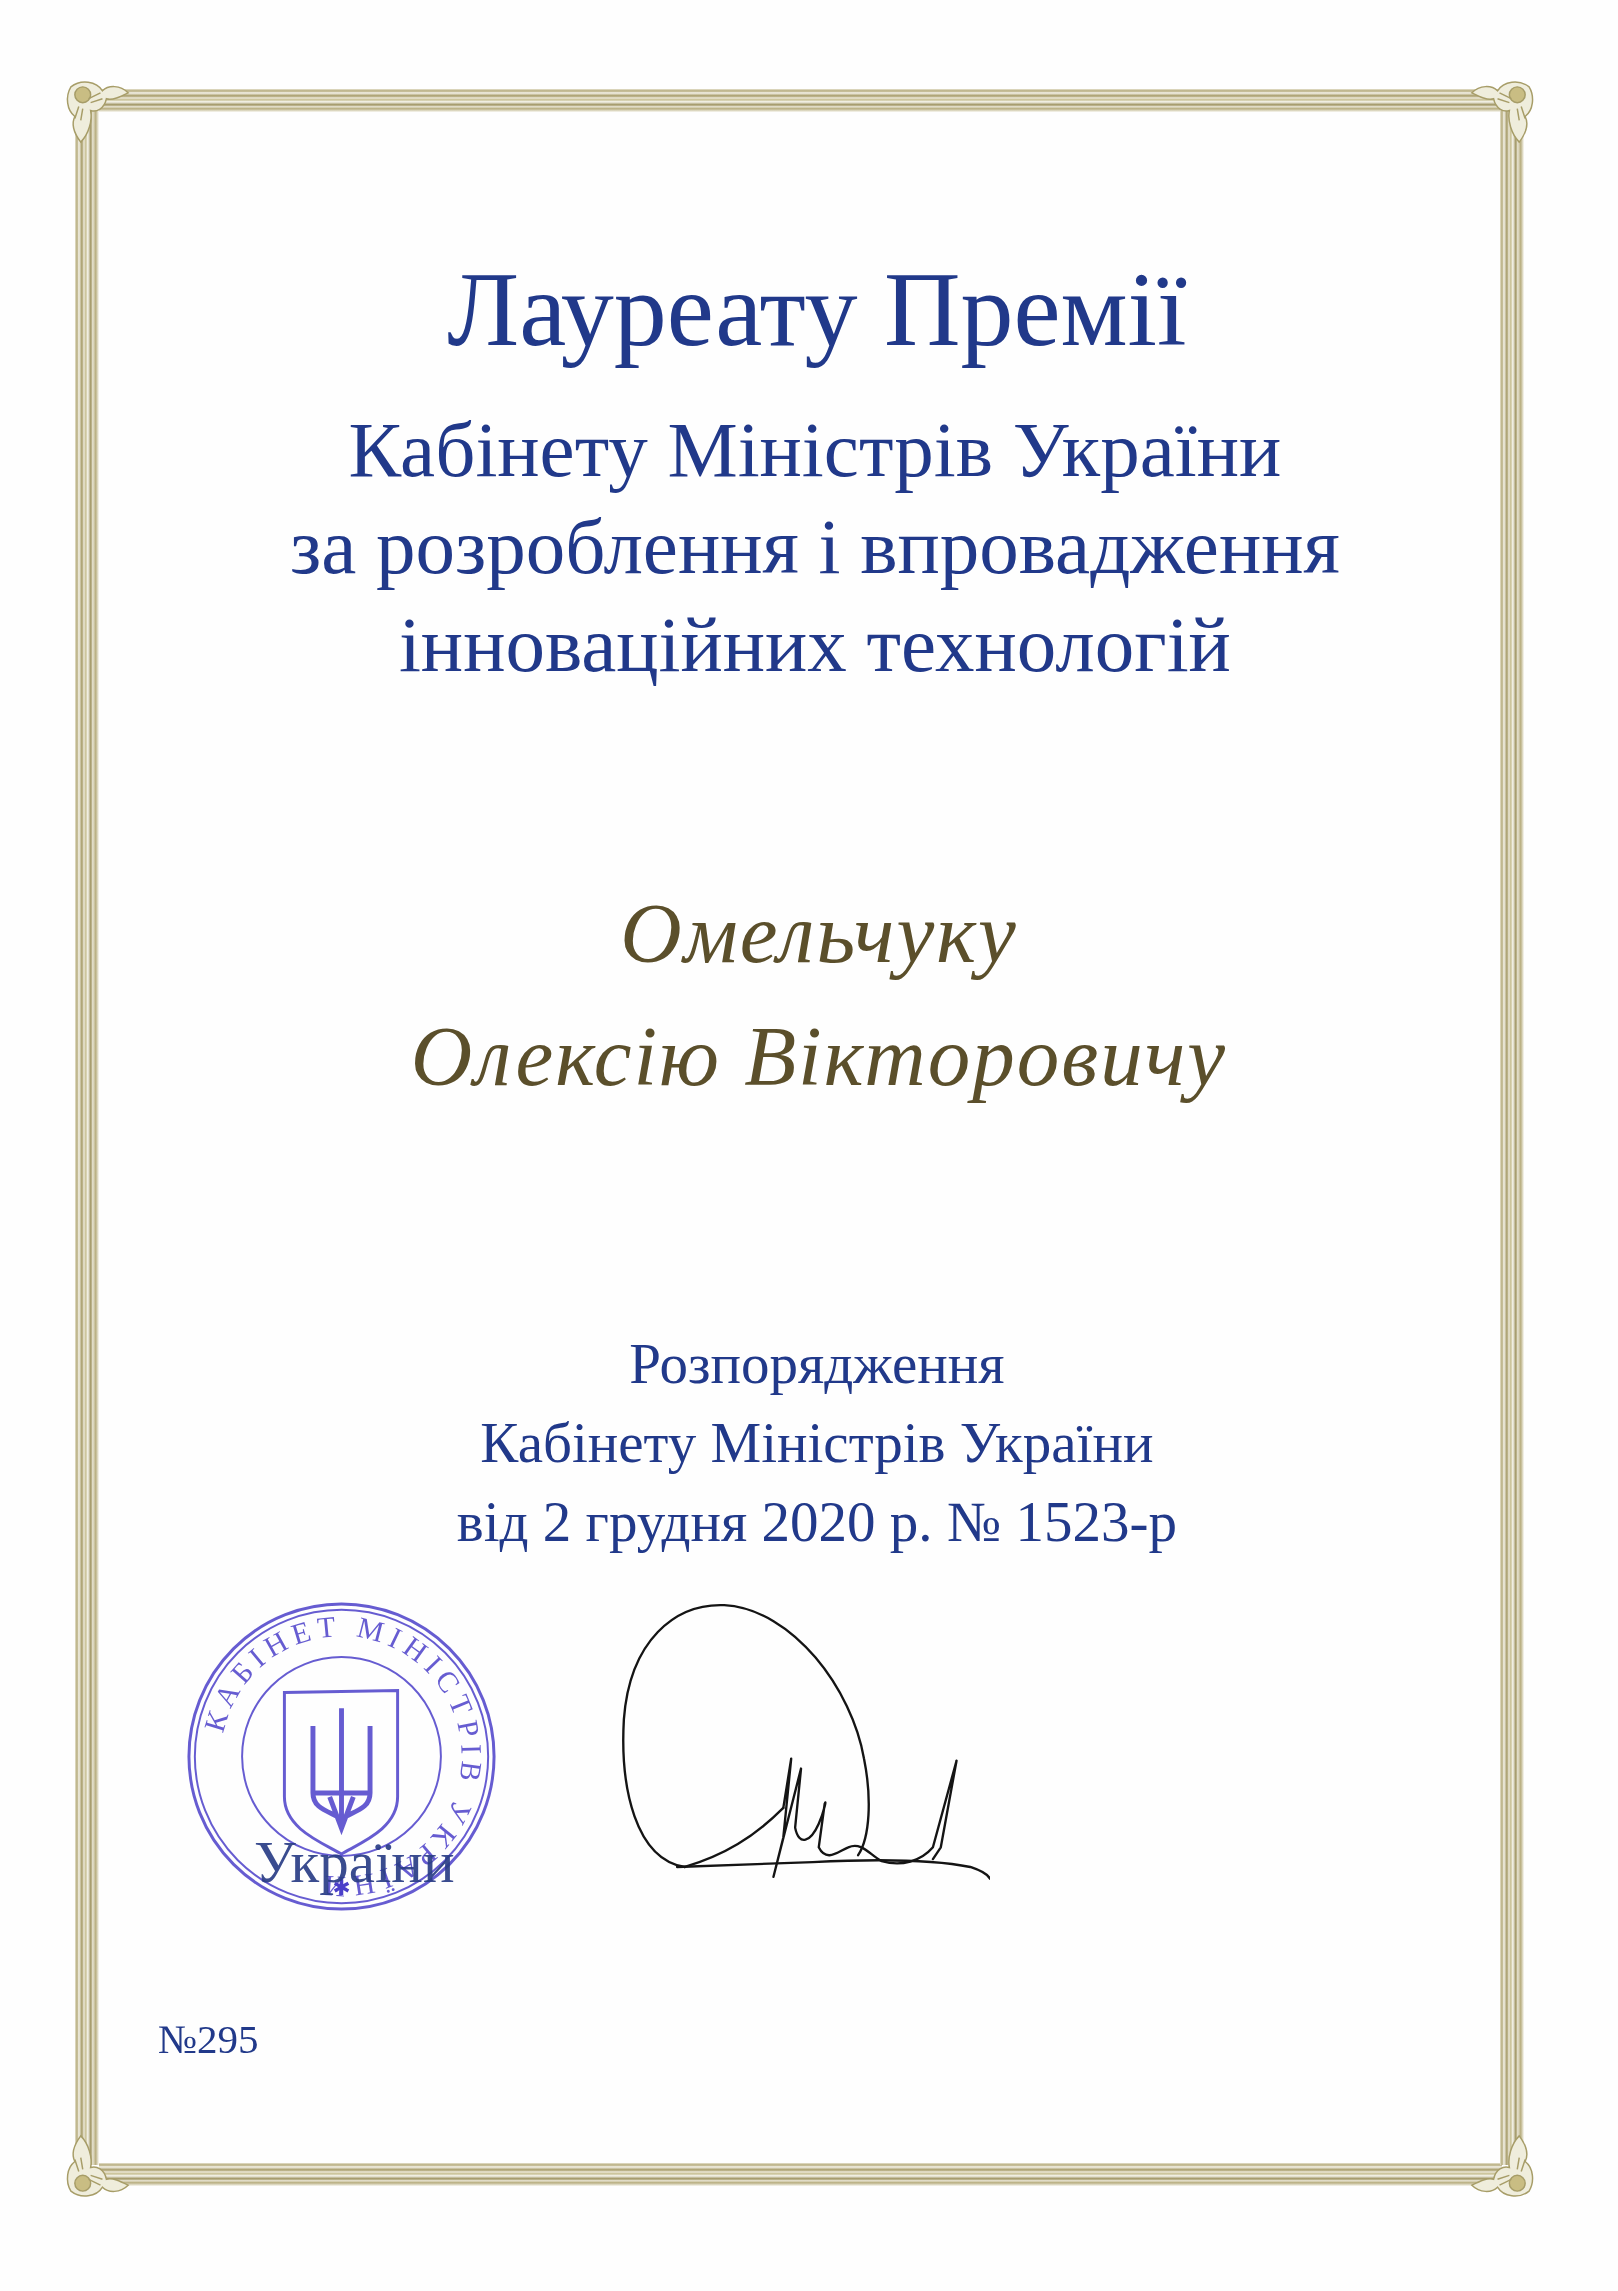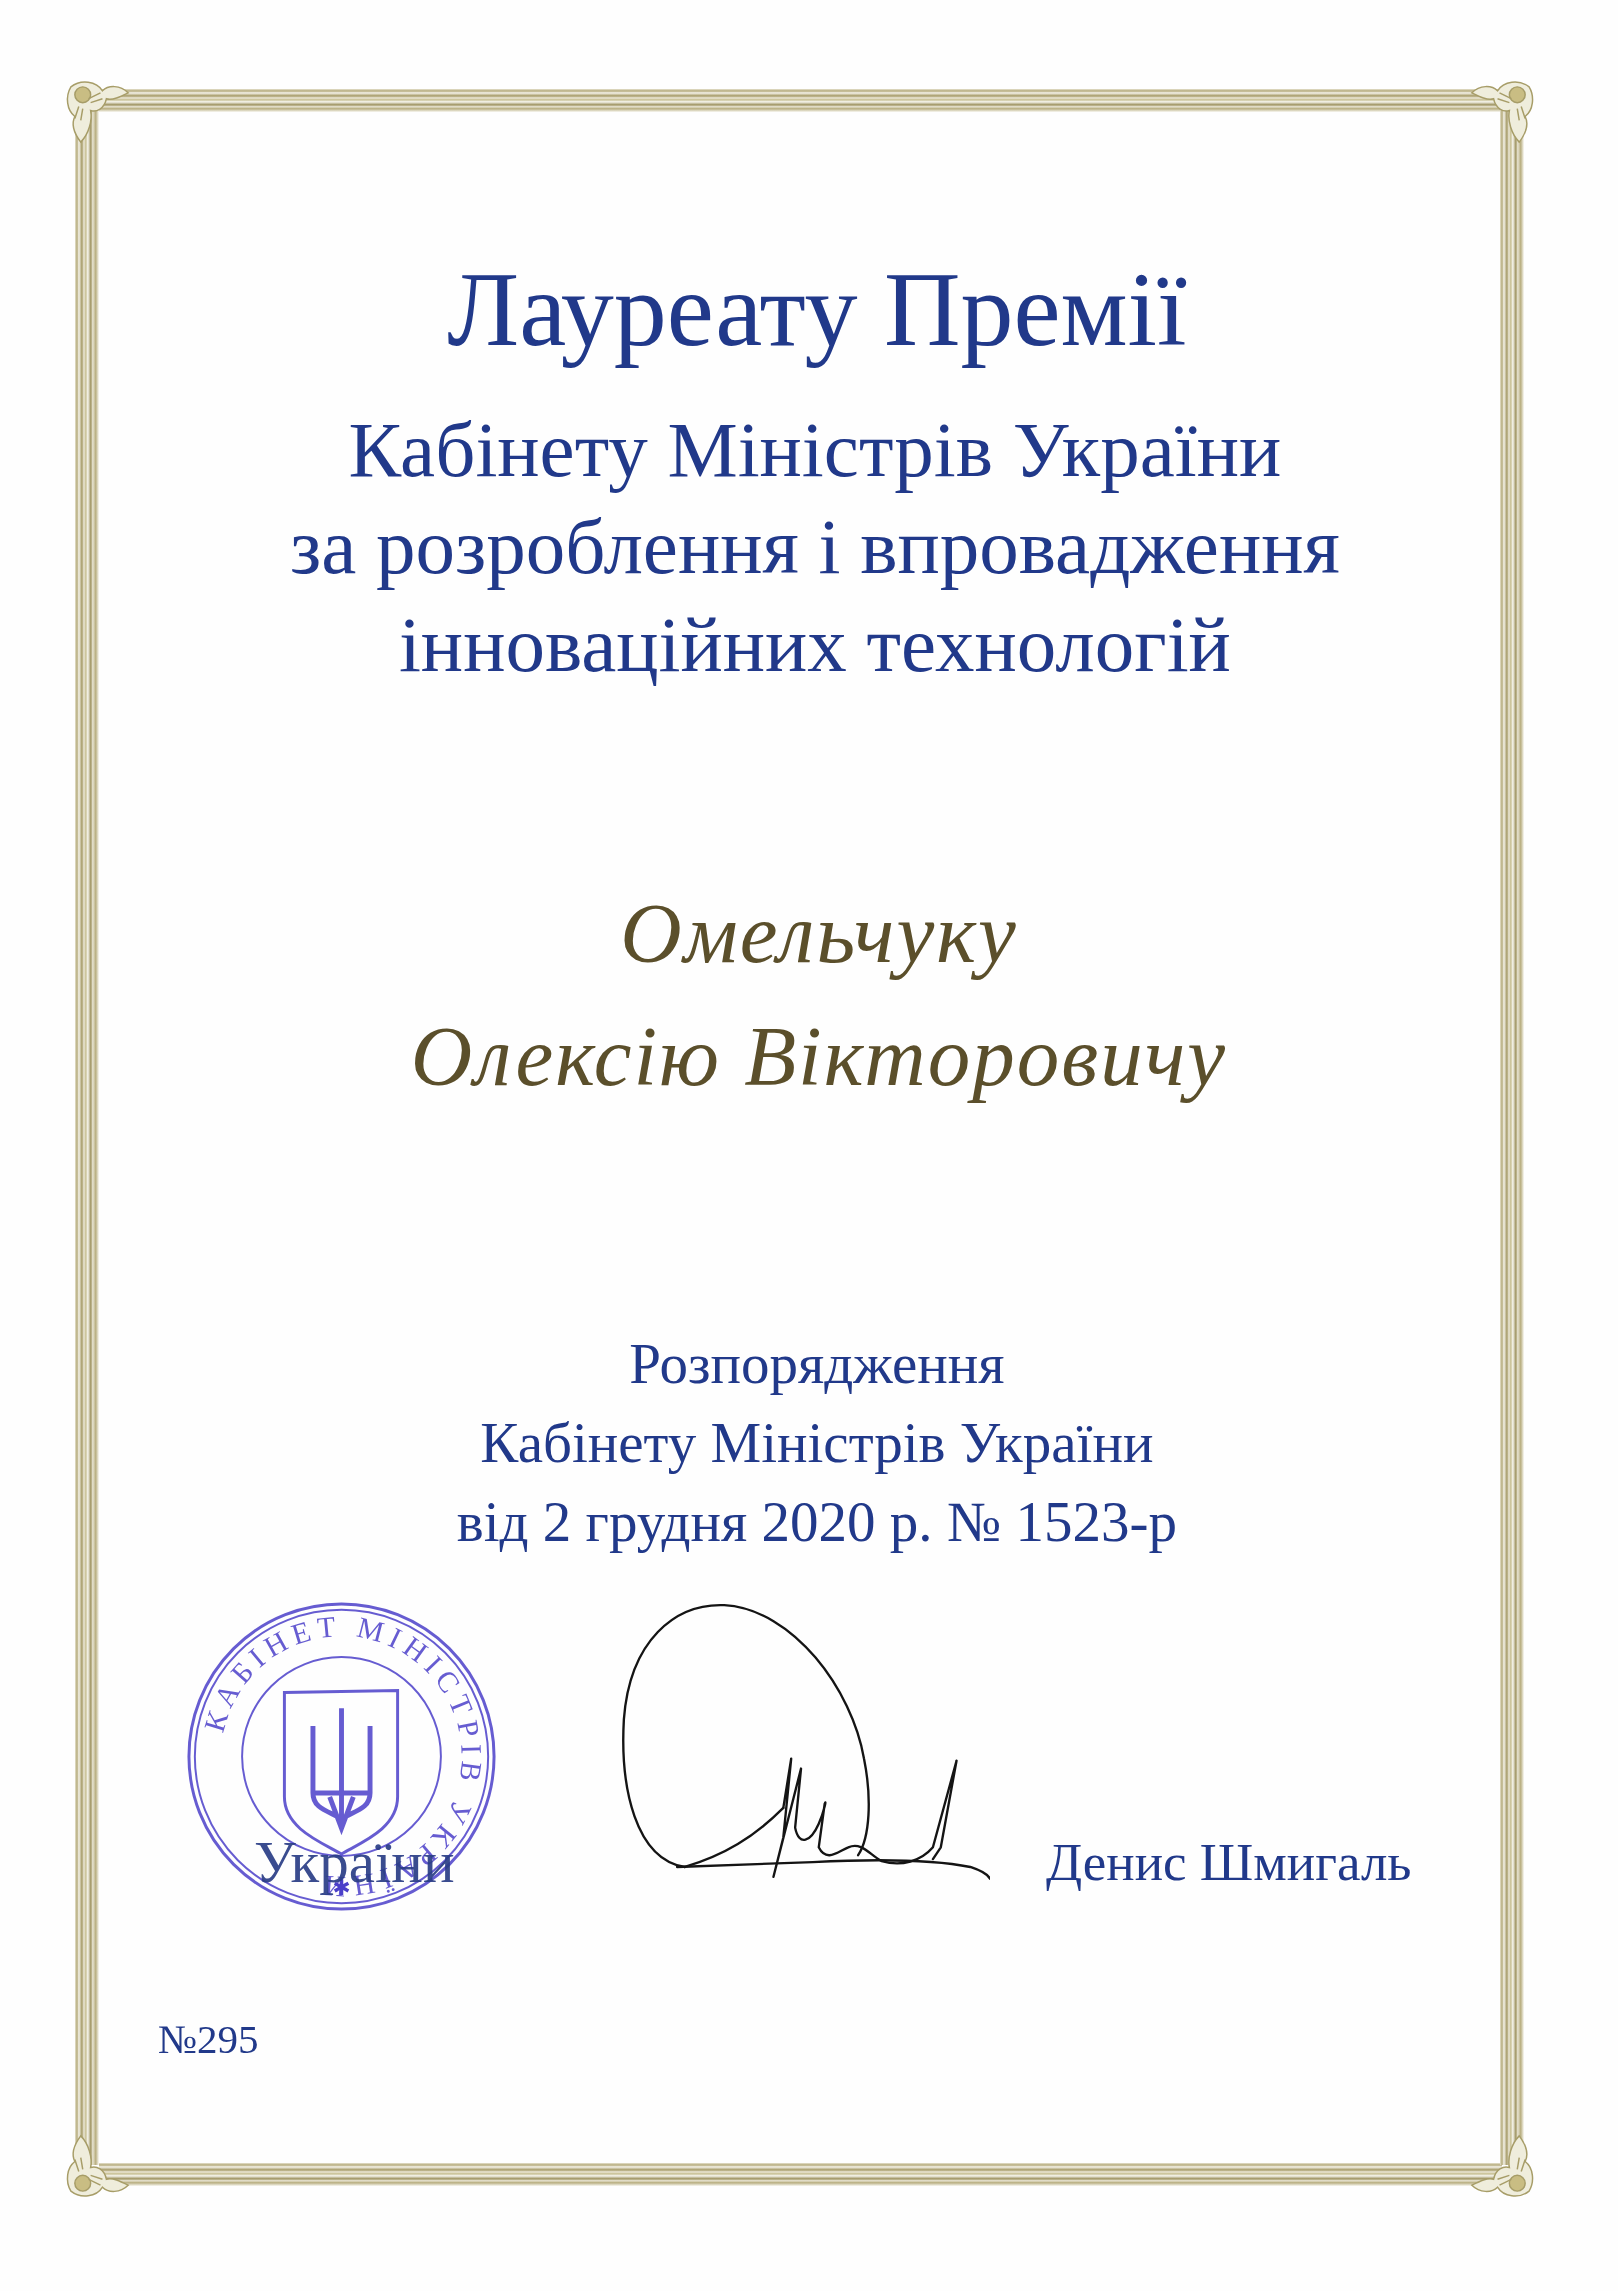--- a/index.html
+++ b/index.html
@@ -131,18 +131,17 @@
 
   <svg class="signature" viewBox="0 0 380 285">
     <g fill="none" stroke="#141414" stroke-width="2.4" stroke-linecap="round" stroke-linejoin="round">
       <path d="M 70 270 C 20 262 4 190 8 120 C 14 40 60 2 110 4 C 180 8 240 90 252 160 C 260 200 258 240 246 258"></path>
       <path d="M 70 270 C 110 258 140 240 170 210"></path>
       <path d="M 62 270 L 200 265 C 260 262 320 262 360 270 C 372 274 378 278 380 282"></path>
       <path d="M 170 210 L 178 160 L 170 240 L 160 280 L 188 170 L 182 230 C 186 250 198 244 206 226 C 212 212 214 200 212 206 L 206 250 C 214 266 226 254 236 250 C 250 244 258 258 270 264 C 290 270 310 264 322 250 L 346 162 L 330 250 L 322 262"></path>
     </g>
   </svg>
 
-  <div class="signer serif navy">Денис Шмигаль</div>
 
   <div class="serial serif navy">№295</div>
 
 </div>
 
 
 </body></html>

